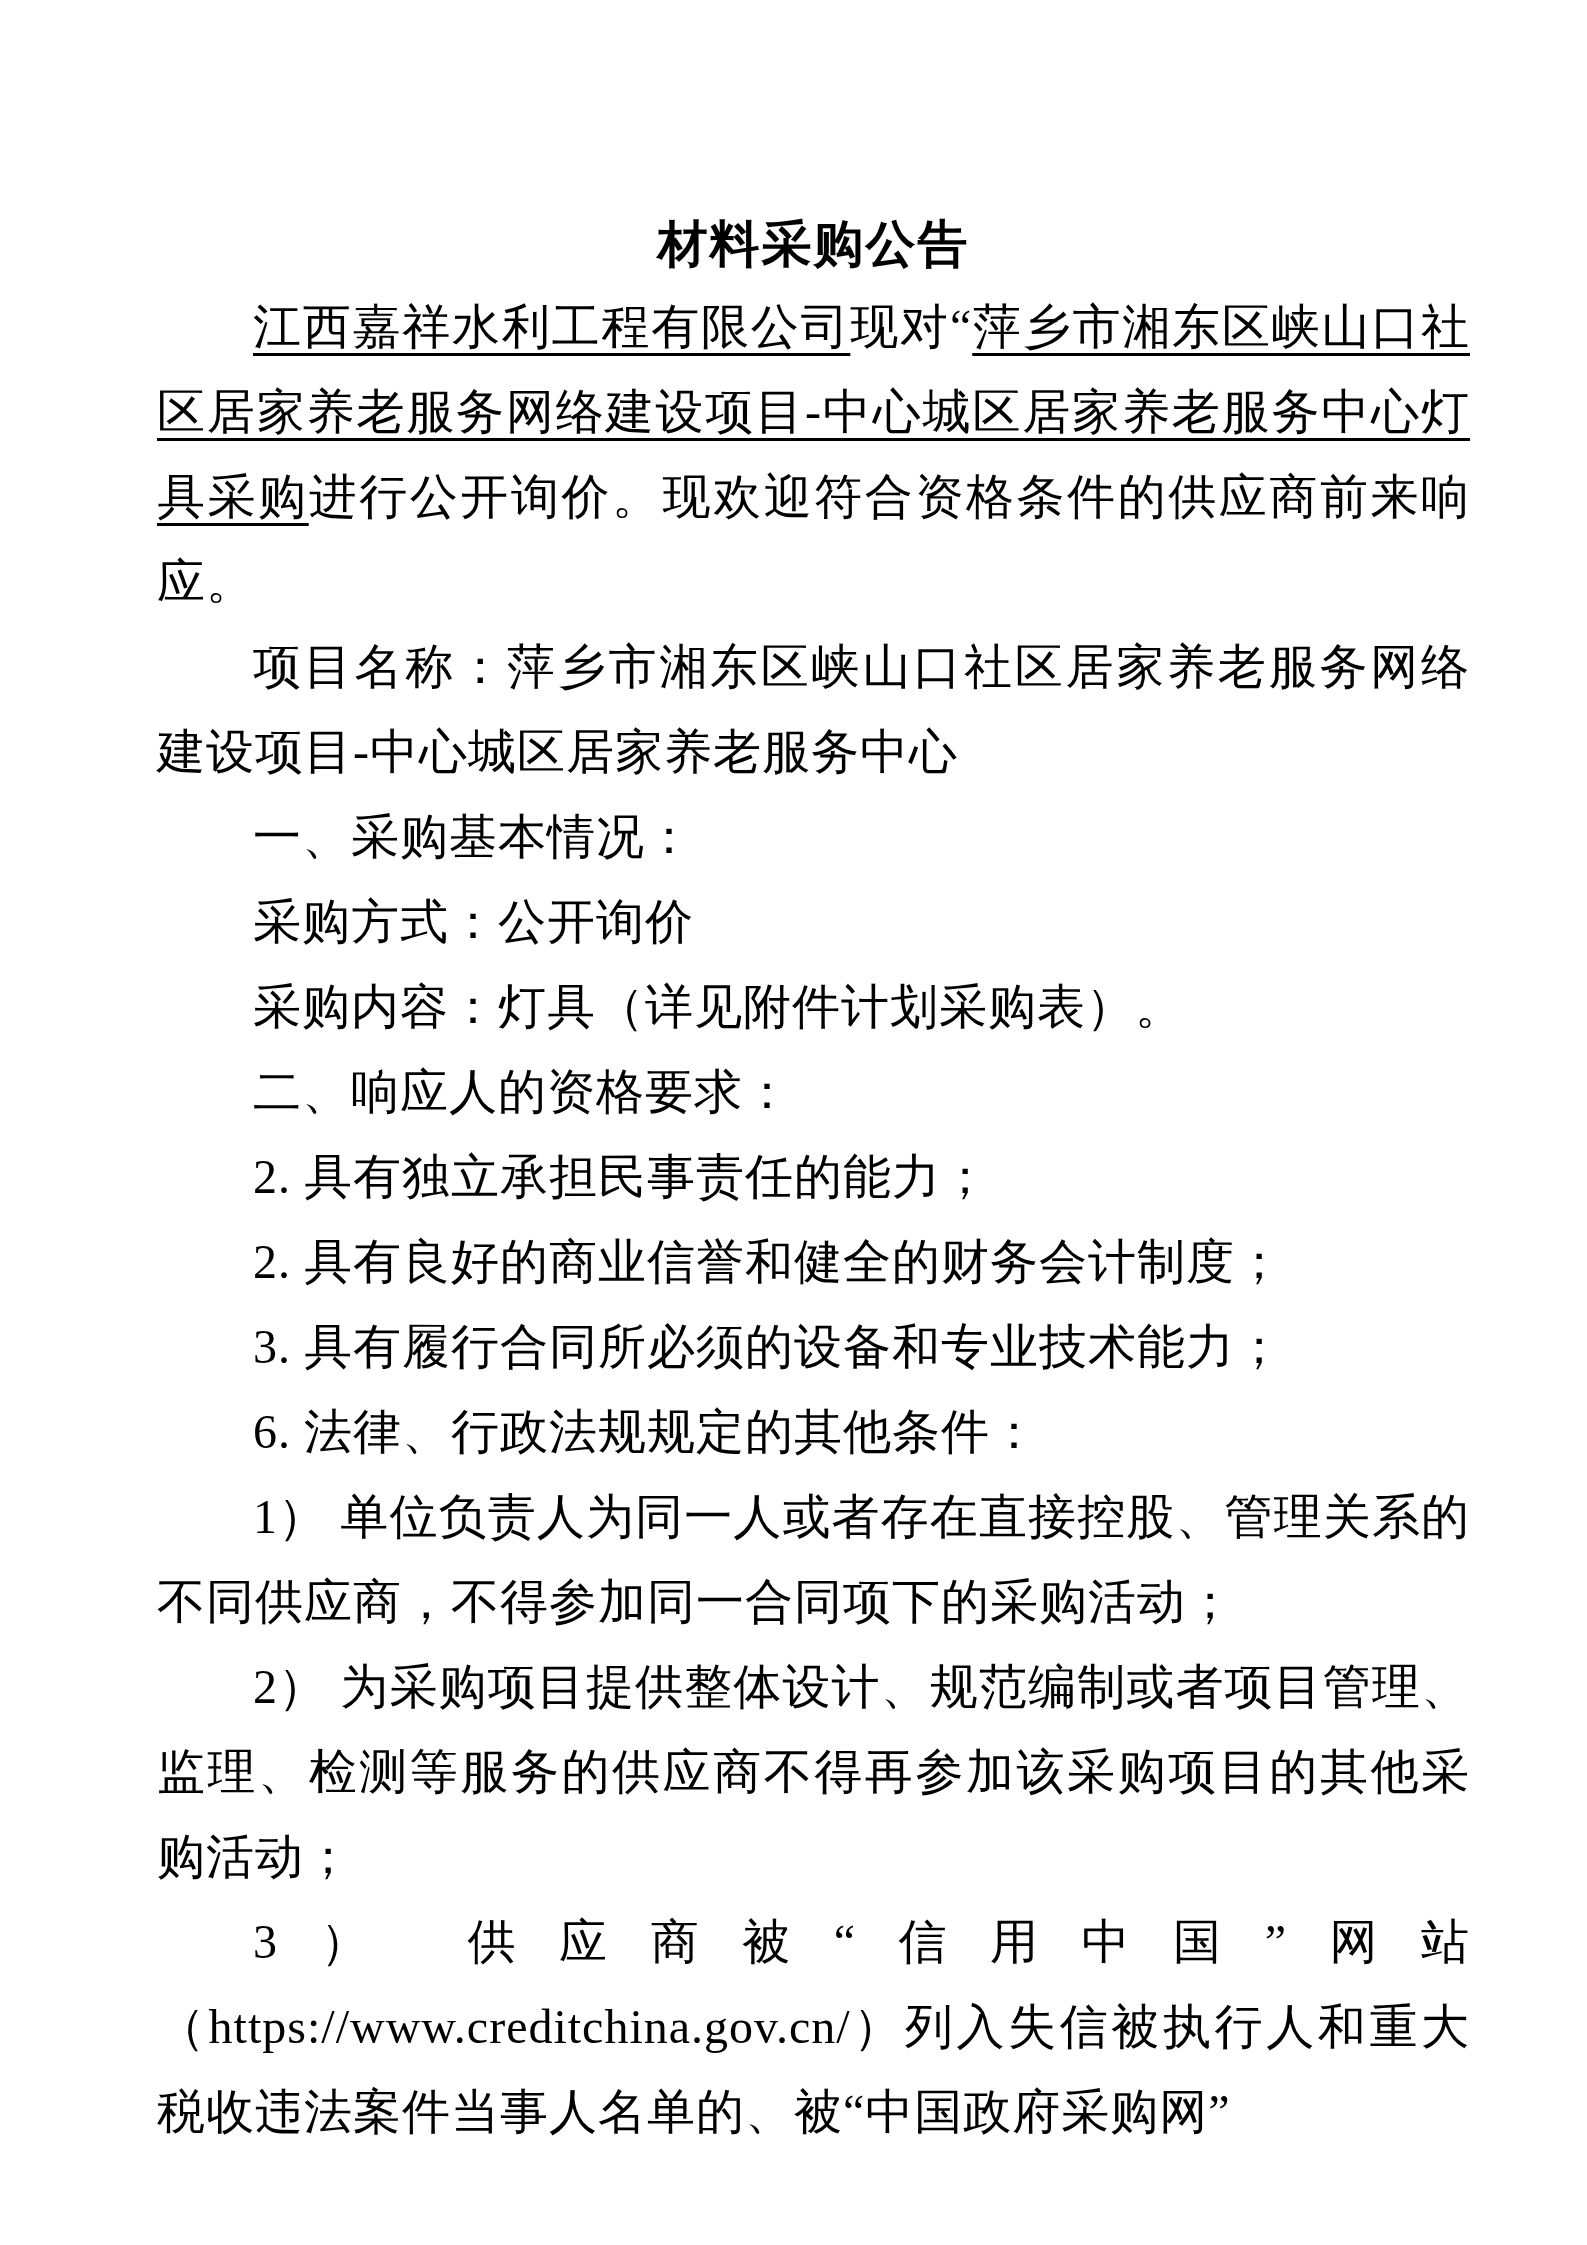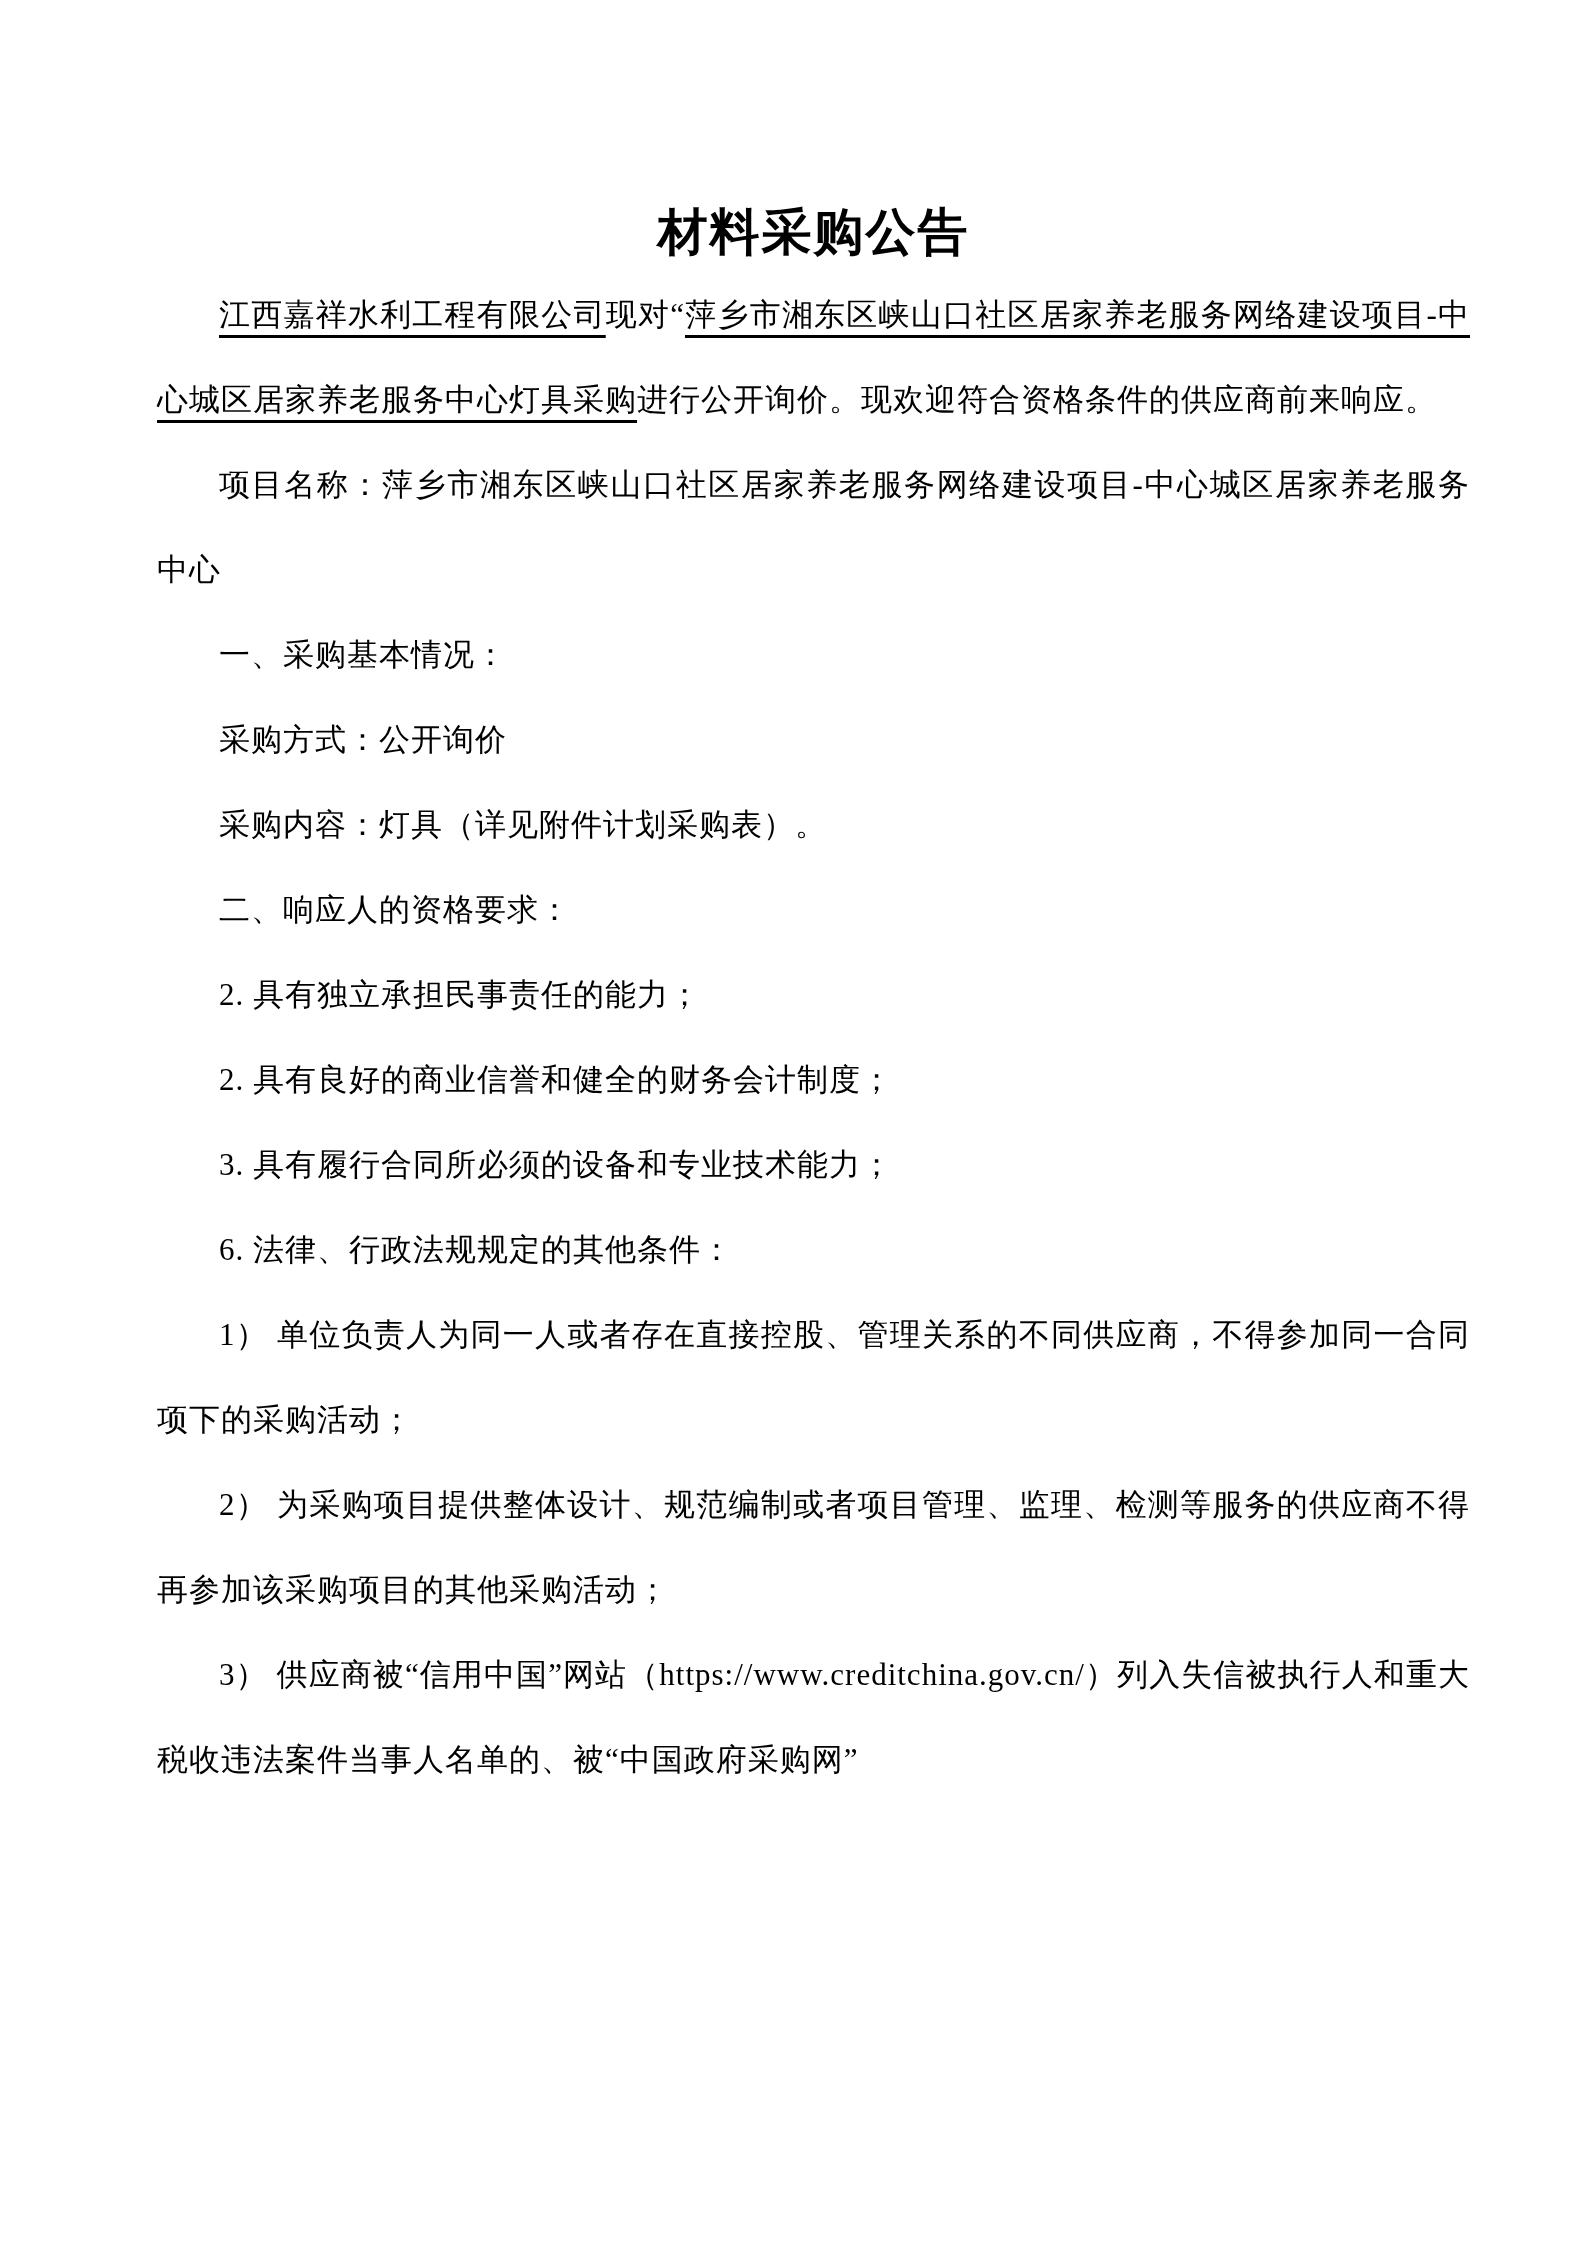--- a/index.html
+++ b/index.html
@@ -12,34 +12,34 @@
     width: 1587px;
     height: 2245px;
     background: #ffffff;
     color: #000000;
     font-family: "Liberation Serif", "DejaVu Serif", serif;
     box-sizing: border-box;
     padding: 196px 117px 0 157px;
     overflow: hidden;
   }
   .title {
-    margin: 4px 0 8px 0;
+    margin: 16px 0 8px 0;
     font-size: 50px;
     line-height: 64px;
     font-weight: bold;
     text-align: center;
     letter-spacing: 2px;
     color: #000000;
   }
   .body-text {
     margin-top: 4px;
   }
   .para {
     margin: 0;
-    font-size: 31px;
+    font-size: 48px;
     line-height: 85px;
     letter-spacing: 1px;
     text-align: justify;
     text-indent: 2em;
     color: #000000;
     word-break: break-word;
   }
   .u {
     text-decoration: underline;
     text-decoration-thickness: 3px;

